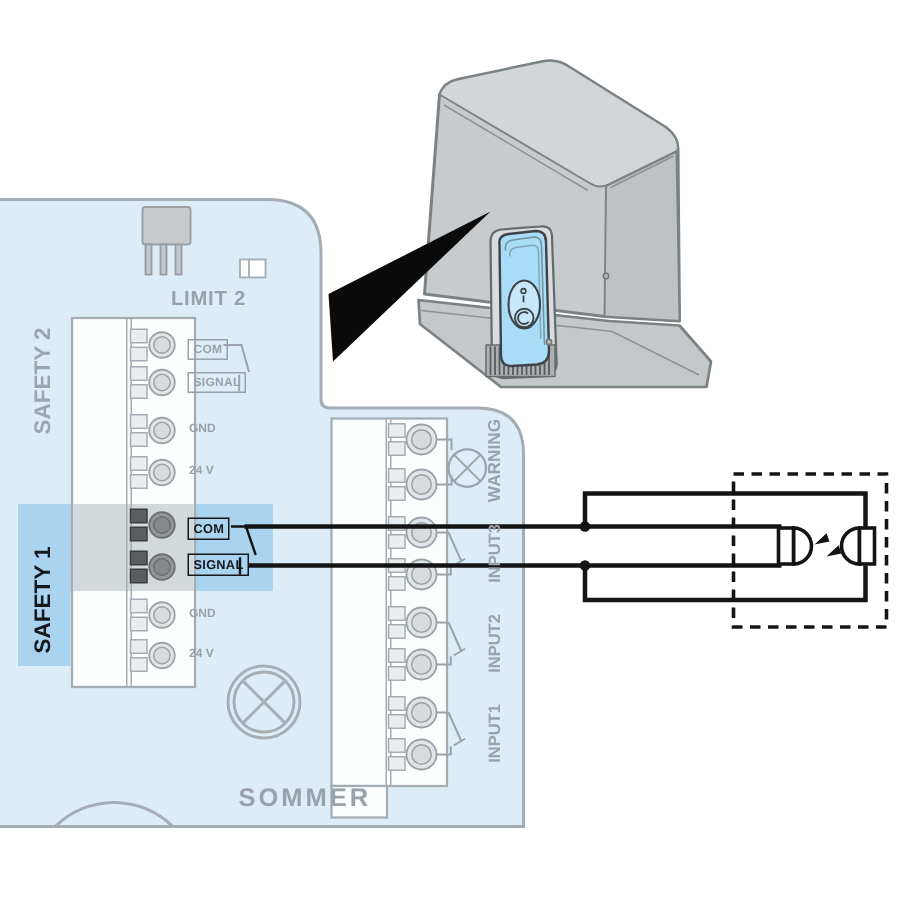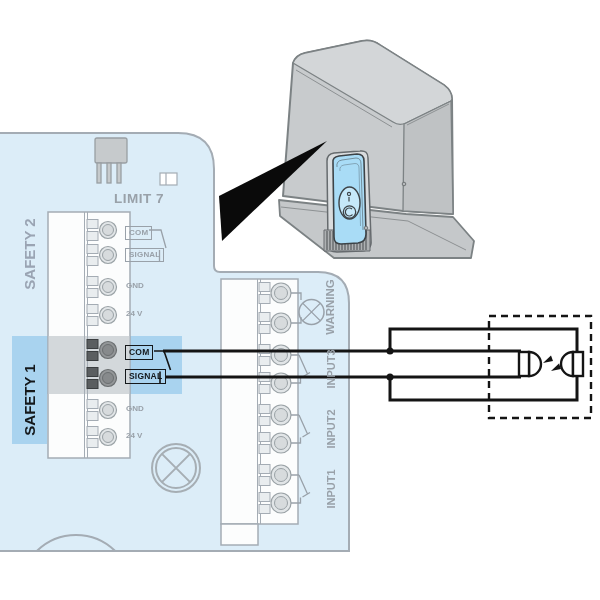--- a/index.html
+++ b/index.html
@@ -155,32 +155,33 @@
       <circle cx="349.5" cy="212" r="6.2" stroke-width="1.3"></circle>
       <path d="M352 209 A4 4 0 1 0 352.5 214.5" stroke-width="1.2"></path>
     </g>
     <circle cx="404" cy="184" r="1.8" fill="#b5b8ba" stroke="#6f7476" stroke-width="1"></circle>
     <circle cx="366" cy="228" r="1.8" fill="#b5b8ba" stroke="#6f7476" stroke-width="1"></circle>
   </g>
 
   <polygon points="327,141 219,196 222,241" fill="#0a0a0a"></polygon>
 </svg>
 
-  <div class="lbl" style="left:114px;top:192px;font-size:13.5px;letter-spacing:.5px;">LIMIT 7</div>
+  <div class="lbl" style="left:114px;top:192px;font-size:13.5px;letter-spacing:.5px;">LIMIT 2</div>
   <div class="lbl vlabel" style="left:29px;top:254px;font-size:15px;color:#9aa4b3;">SAFETY 2</div>
   <div class="lbl vlabel" style="left:29px;top:400px;font-size:15px;color:#14181b;">SAFETY 1</div>
 
   <div class="lbl boxed" style="left:125px;top:226px;">COM</div>
   <div class="lbl boxed" style="left:125px;top:248px;">SIGNAL</div>
   <div class="lbl" style="left:126px;top:282px;font-size:8px;">GND</div>
   <div class="lbl" style="left:126px;top:310px;font-size:8px;">24 V</div>
 
   <div class="lbl boxed dark" style="left:125px;top:345px;">COM</div>
   <div class="lbl boxed dark" style="left:125px;top:369px;">SIGNAL</div>
   <div class="lbl" style="left:126px;top:405px;font-size:8px;">GND</div>
   <div class="lbl" style="left:126px;top:432px;font-size:8px;">24 V</div>
 
   <div class="lbl vlabel" style="left:331px;top:307px;font-size:11.5px;">WARNING</div>
   <div class="lbl vlabel" style="left:331px;top:369px;font-size:11px;">INPUT3</div>
   <div class="lbl vlabel" style="left:331px;top:429px;font-size:11px;">INPUT2</div>
   <div class="lbl vlabel" style="left:331px;top:489px;font-size:11px;">INPUT1</div>
 
+  <div class="lbl" style="left:159px;top:523px;font-size:17px;letter-spacing:2px;">SOMMER</div>
 </div>
 
 </body></html>

